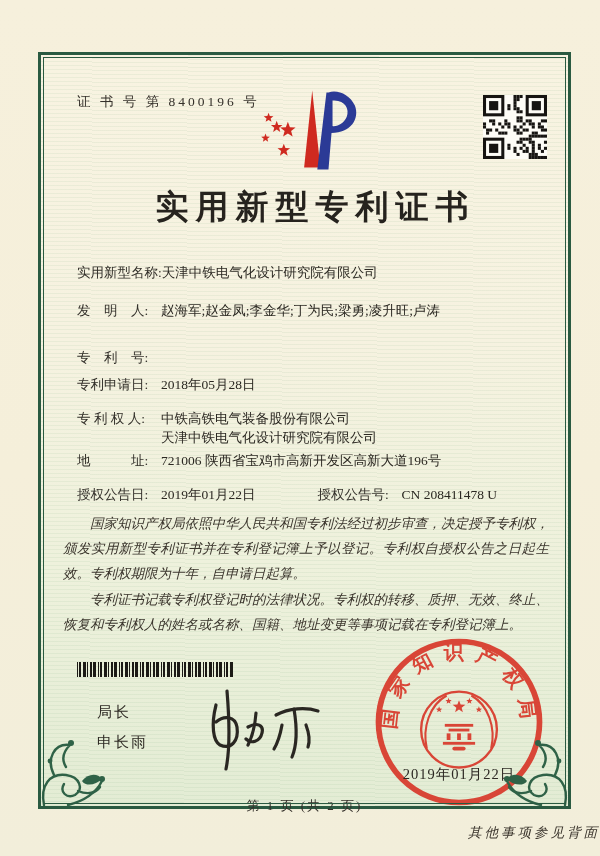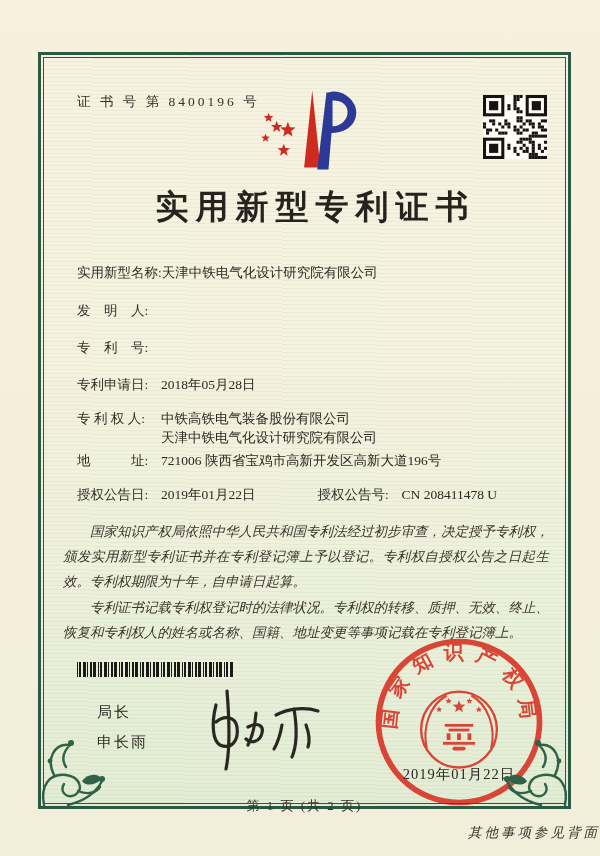--- a/index.html
+++ b/index.html
@@ -31,21 +31,20 @@
     font-size:33px;font-weight:bold;letter-spacing:7px;color:#26231e;margin-left:11px;
   }
   .fields{position:absolute;left:36px;top:204px;width:462px;font-size:13.5px;}
   .frow{position:absolute;left:0;display:flex;align-items:flex-start;line-height:19px;}
   .flabel{flex:0 0 84px;white-space:nowrap;color:#33302a;}
   .fvalue{white-space:nowrap;color:#2b2822;}
   .paragraphs{
     position:absolute;left:22px;top:456px;width:486px;
     font-size:13.5px;line-height:25px;color:#3a342c;font-style:italic;
     text-align:justify;
-    margin-top:8px;
   }
   .paragraphs p{margin:0 0 1px 0;text-indent:2em;}
   .barcode{position:absolute;left:36px;top:607px;width:158px;height:15px;}
   .signer{position:absolute;left:56px;top:642px;font-size:15px;line-height:30px;letter-spacing:2px;color:#2e2a24;}
   .signature{position:absolute;left:145px;top:628px;width:150px;height:95px;}
   .seal{position:absolute;left:328px;top:577px;width:180px;height:180px;opacity:0.92;}
   .seal-date{
     position:absolute;left:312px;top:710px;width:212px;text-align:center;
     font-size:14.5px;letter-spacing:1px;color:#2c2823;
   }
@@ -196,22 +195,23 @@
 
   <div class="title">实用新型专利证书</div>
 
   <div class="fields">
     <div class="frow" style="top:4px;">
       <span class="flabel">实用新型名称:</span>
       <span class="fvalue">天津中铁电气化设计研究院有限公司</span>
     </div>
     <div class="frow" style="top:42px;">
       <span class="flabel">发　明　人:</span>
-    </div>
-    <div class="frow" style="top:79px;flex-direction:column;">
+      <span class="fvalue">赵海军;赵金凤;李金华;丁为民;梁勇;凌升旺;卢涛</span>
+    </div>
+    <div class="frow" style="top:89px;flex-direction:column;">
       <span class="flabel">专　利　号:</span>
     </div>
     <div class="frow" style="top:116px;">
       <span class="flabel">专利申请日:</span>
       <span class="fvalue">2018年05月28日</span>
     </div>
     <div class="frow" style="top:150px;">
       <span class="flabel">专 利 权 人:</span>
       <span class="fvalue">
         <span style="display:block">中铁高铁电气装备股份有限公司</span>

